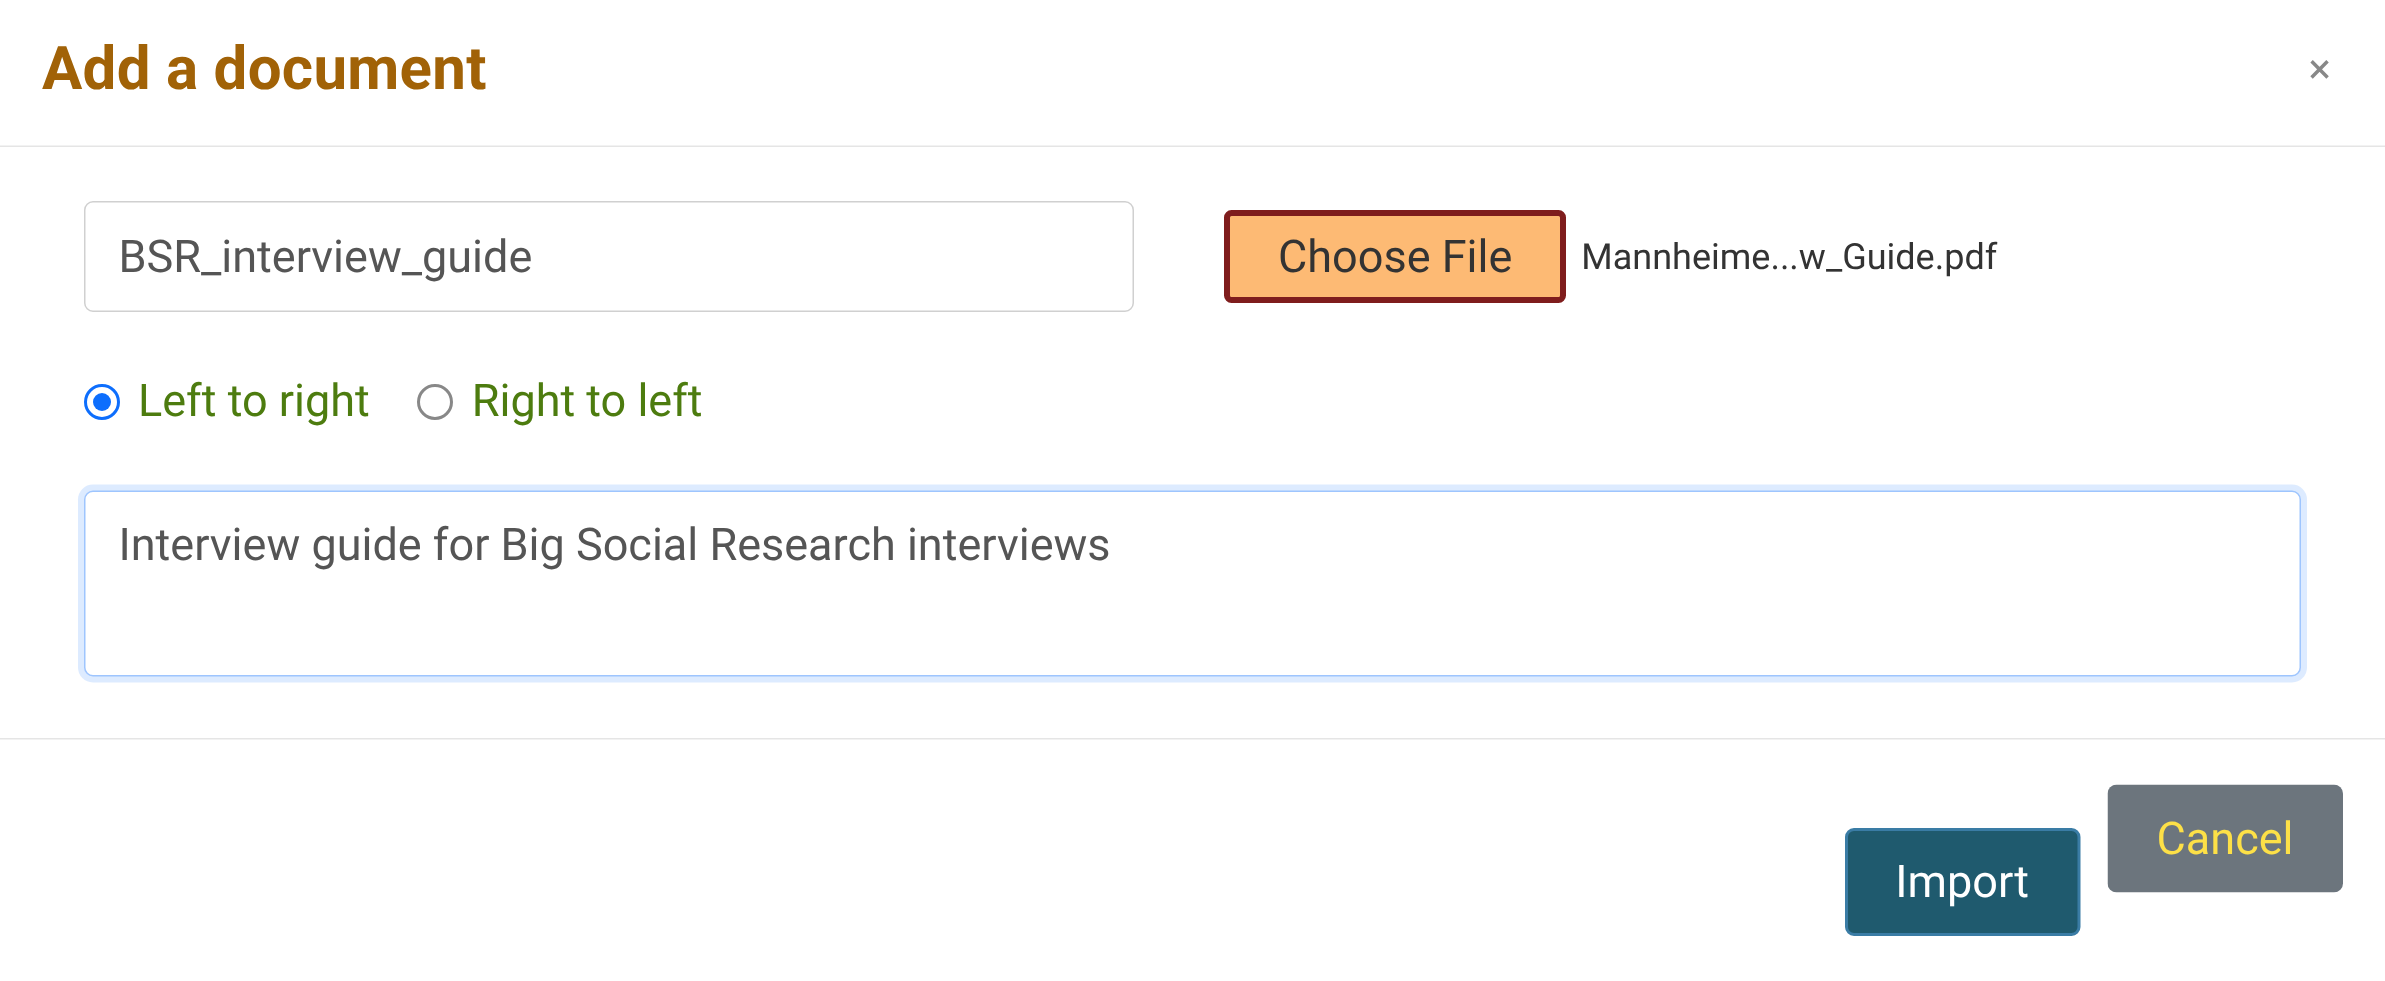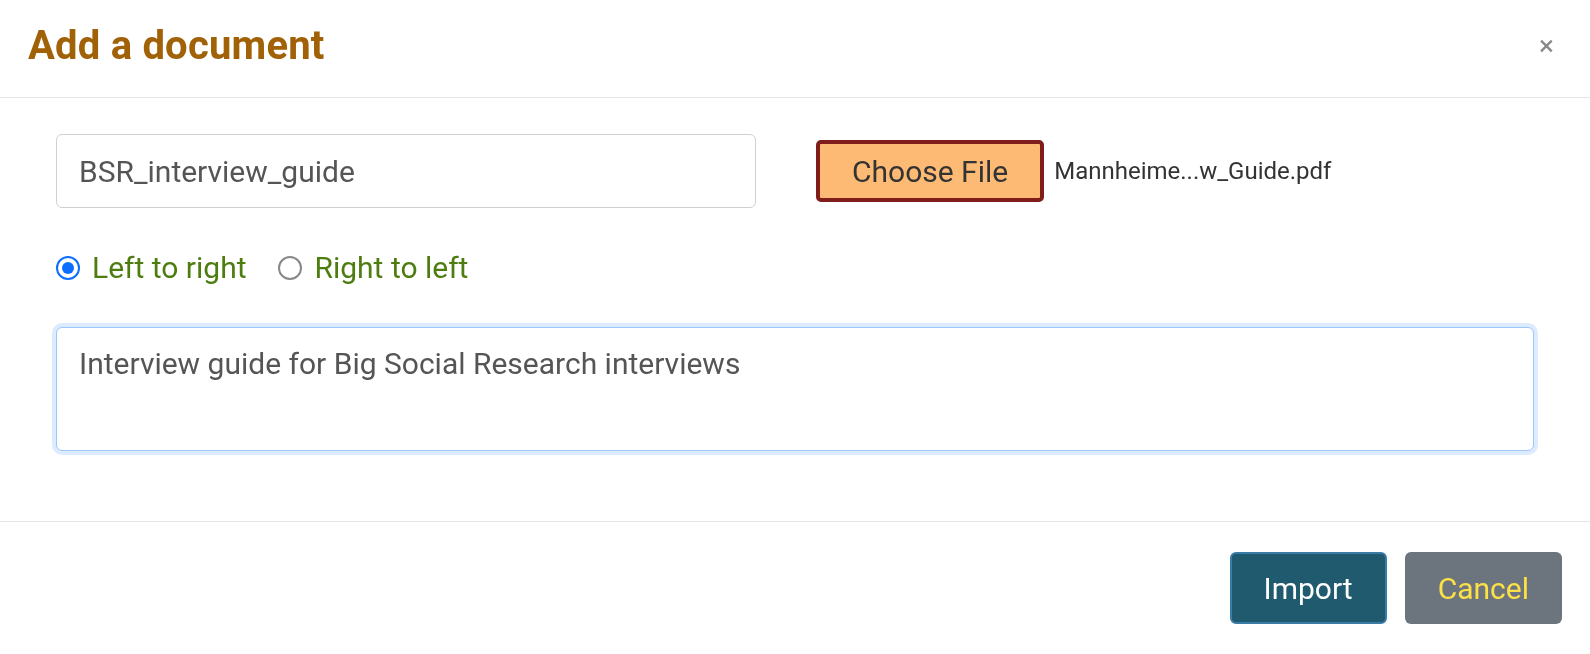--- a/index.html
+++ b/index.html
@@ -153,20 +153,21 @@
       font-size: 30px;
       border-radius: 6px;
       cursor: pointer;
       font-family: inherit;
       border: 1px solid transparent;
     }
     .btn-primary {
       background: #1f5a6e;
       color: #fff;
       border: 2px solid #3a7ca5;
+      margin-top: 29px;
     }
     .btn-secondary {
       background: #6c757d;
       color: #fde047;
     }
   </style>
 </head>
 <body>
 
 <div class="modal">

